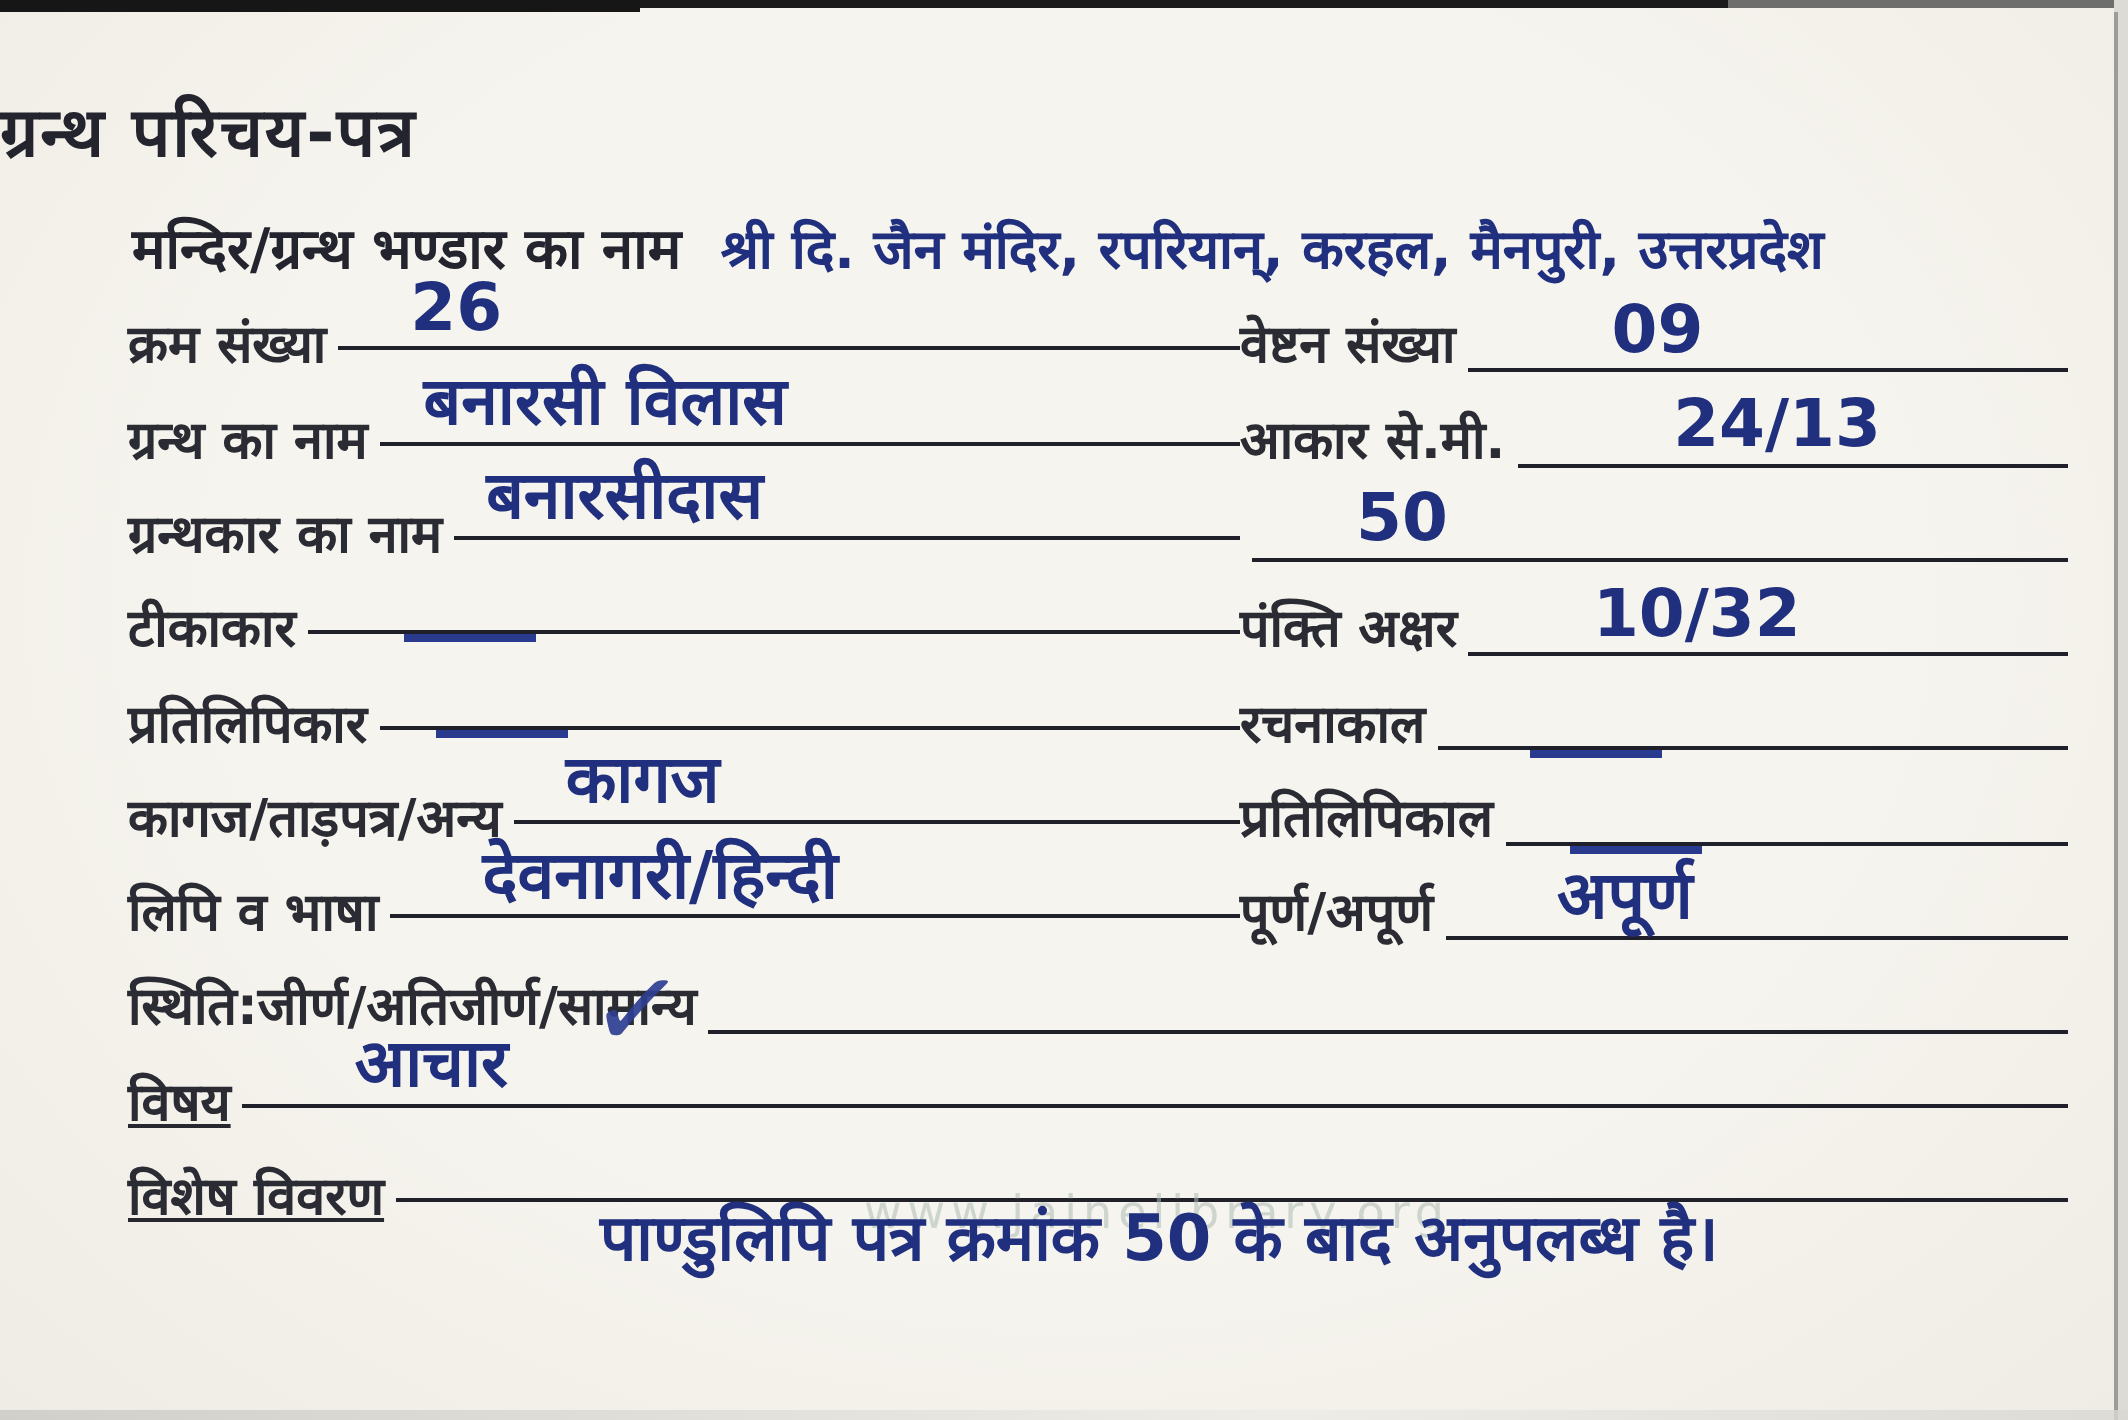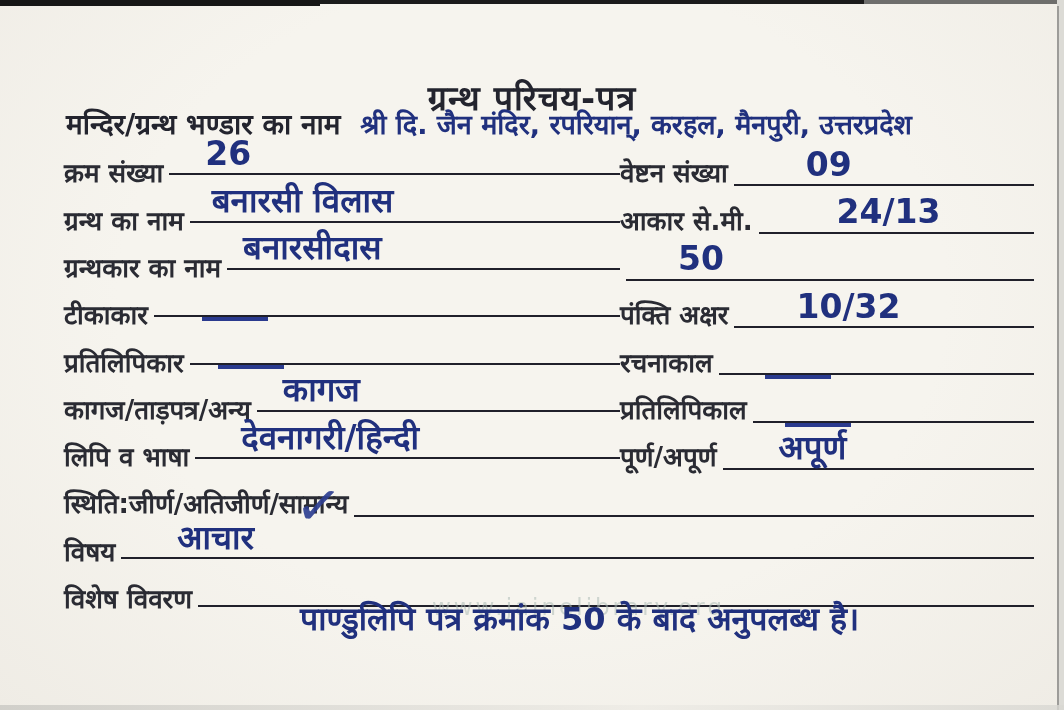--- a/index.html
+++ b/index.html
@@ -17,33 +17,33 @@
   .edge-top    { position:absolute; top:0; left:0; width:100%; height:4px; background:#1b1b1b; }
   .edge-top-l  { position:absolute; top:0; left:0; width:320px; height:6px; background:#161616; }
   .edge-top-r  { position:absolute; top:0; right:0; width:200px; height:4px; background:#6e6e6c; }
   .edge-right-bg { position:absolute; top:0; right:0; width:7px; height:100%; background:#dcdbd6; }
   .edge-right  { position:absolute; top:6px; right:5px; width:2px; height:704px; background:#9d9c99; }
   .edge-bottom { position:absolute; bottom:0; left:0; width:100%; height:5px;
                  background:linear-gradient(to right,#c9c8c3,#edebe5 60%,#d8d7d2); opacity:.8; }
 
   .title {
     position:absolute; top:42px; left:0; width:100%;
-    text-align:center; font-size:34px; font-weight:bold; letter-spacing:1px; color:#23242e;margin-top:32px;
+    font-size:34px; font-weight:bold; letter-spacing:1px; color:#23242e;
   }
   .header-row {
     position:absolute; top:104px; left:66px; right:18px;
     font-size:28px; font-weight:600; white-space:nowrap; color:#23242e;
   }
   .header-value { color:#20307e; margin-left:10px; font-size:27px; font-weight:600; }
 
   .bands { position:absolute; top:152px; left:64px; right:30px; }
   .band  { display:flex; align-items:flex-end; height:47.3px; }
   .col-left  { width:556px; display:flex; align-items:flex-start; }
   .col-right { flex:1; display:flex; align-items:flex-end; }
-  .col-full  { flex:1; display:flex; align-items:center; }
+  .col-full  { flex:1; display:flex; align-items:flex-start;text-decoration:underline; }
 
   .flabel {
     font-size:26px; font-weight:600; line-height:1.15;
     white-space:nowrap; padding-bottom:10px; color:#2a2b33;
   }
   .fill {
     flex:1; position:relative; height:14px; margin-left:6px; margin-bottom:13px;
     border-bottom:2.5px solid #20202a;
   }
   .value {

